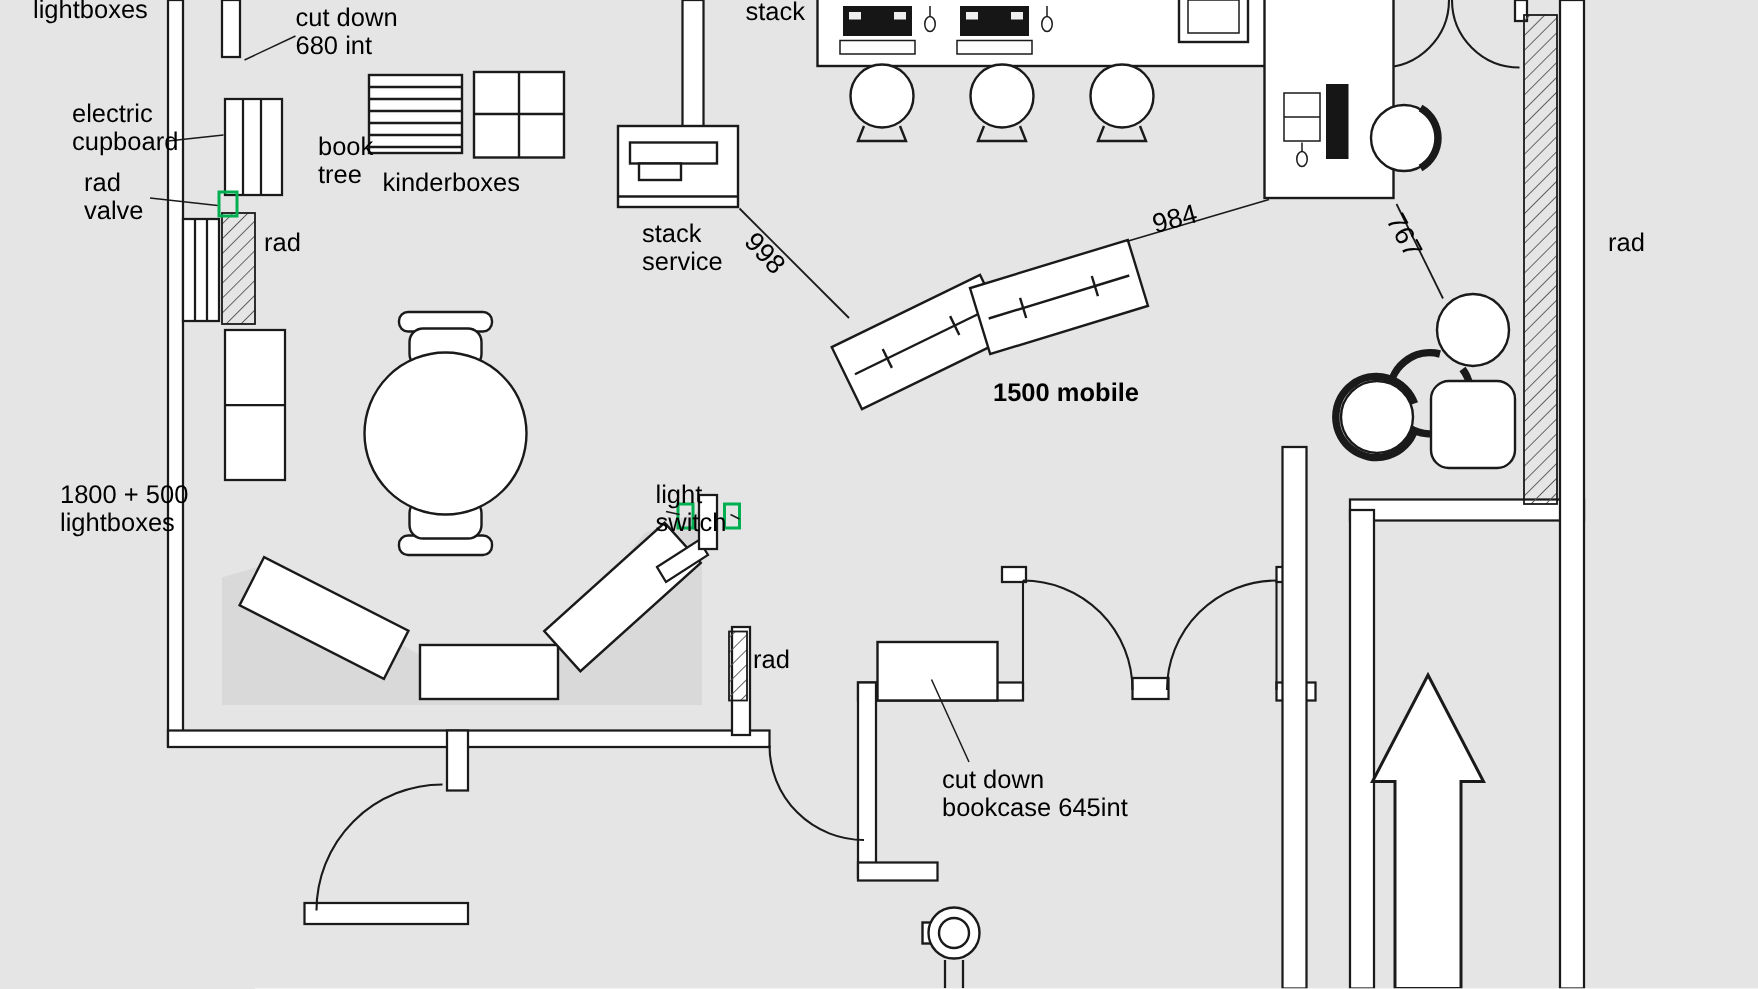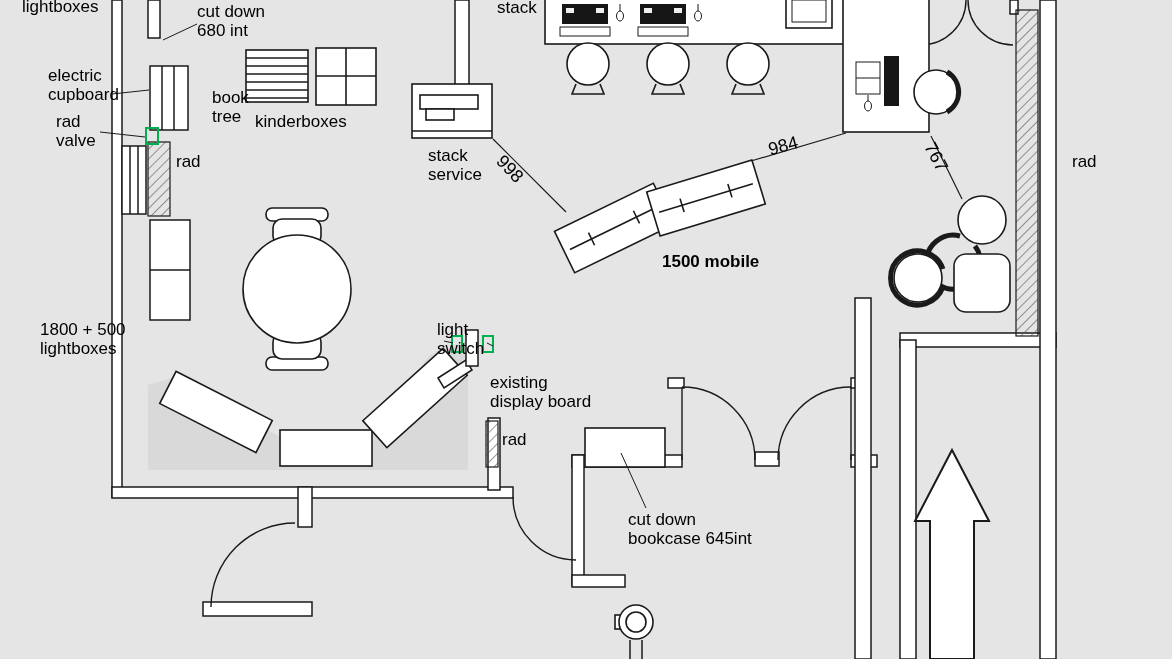--- a/index.html
+++ b/index.html
@@ -276,24 +276,20 @@
     <span>1800 + 500</span>
     <span>lightboxes</span>
   </div>
 
   <div class="lbl" style="left:405px;top:320px;margin-left:32px;">
     <span>light</span>
     <span>switch</span>
   </div>
 
 
-  <div class="lbl" style="left:490px;top:373px;">
-    <span>existing</span>
-    <span>display board</span>
-  </div>
 
   <div class="lbl" style="left:502px;top:430px;">
     <span>rad</span>
   </div>
 
   <div class="lbl" style="left:628px;top:510px;">
     <span>cut down</span>
     <span>bookcase 645int</span>
   </div>
 

